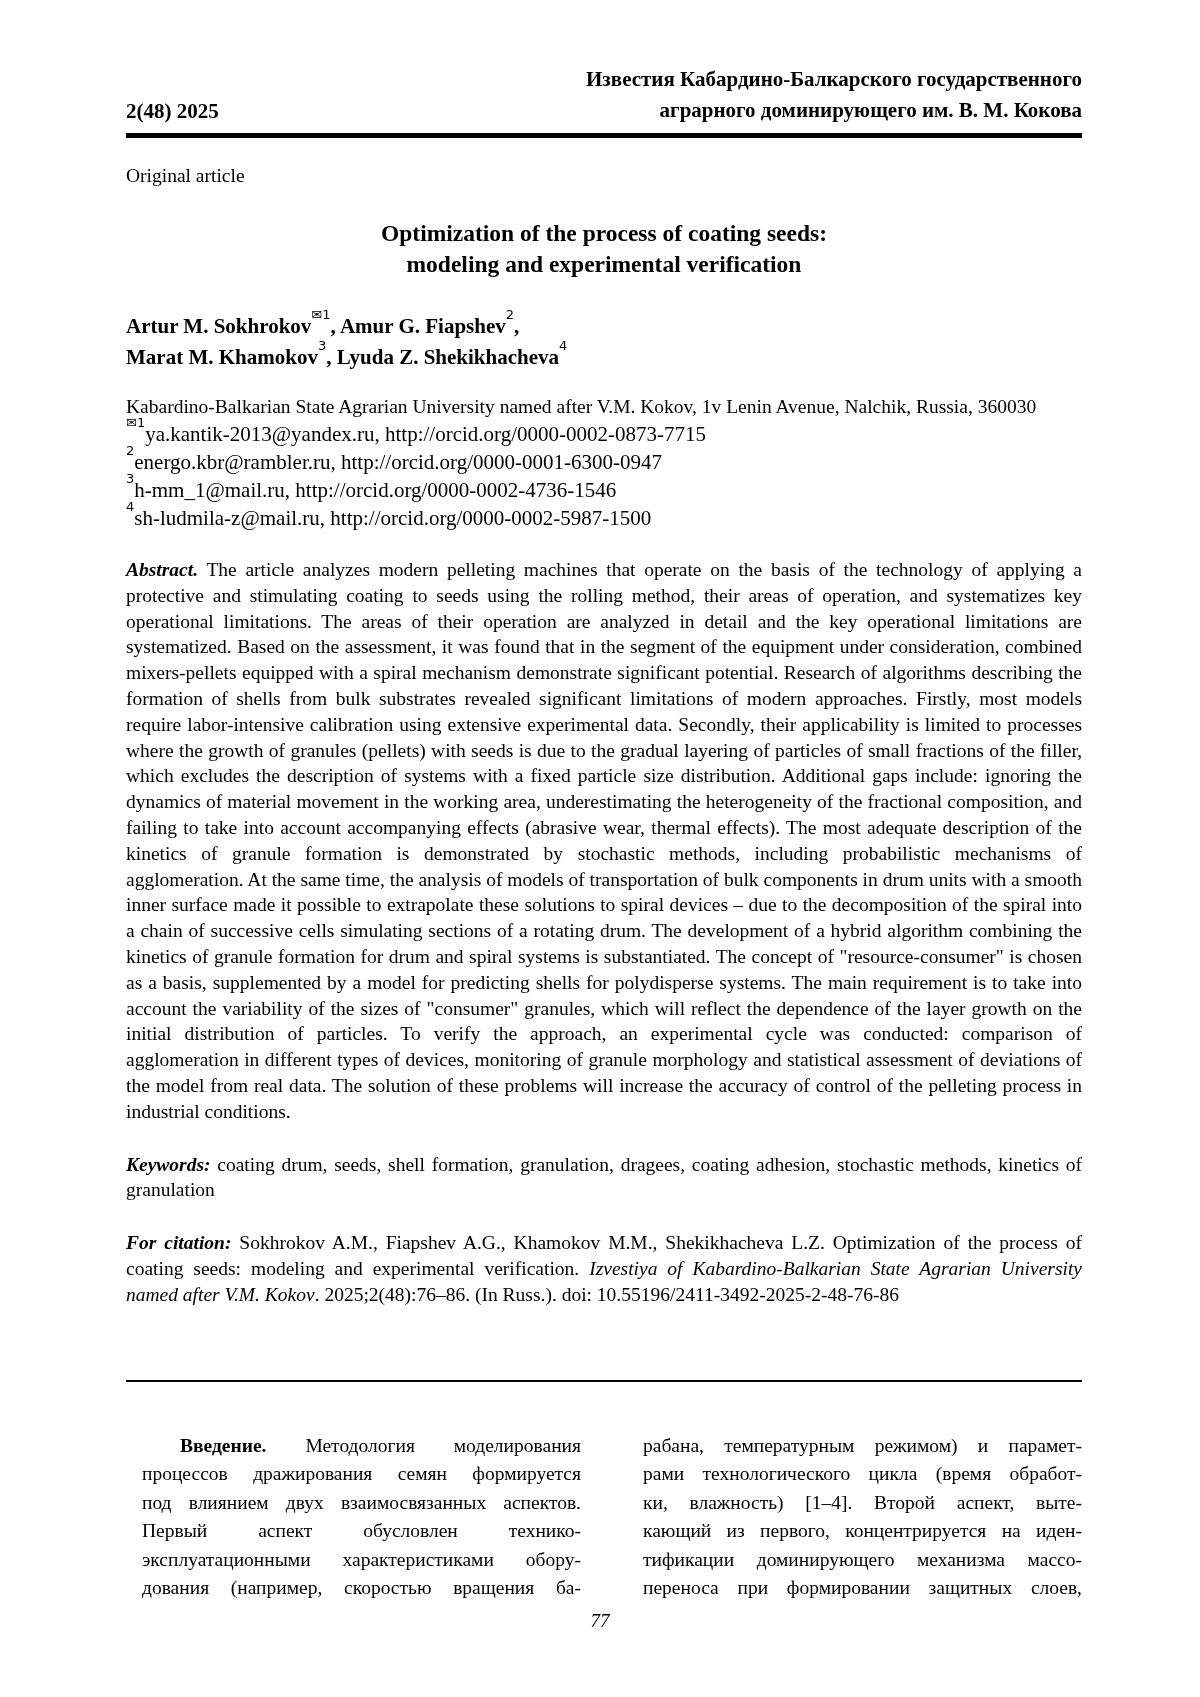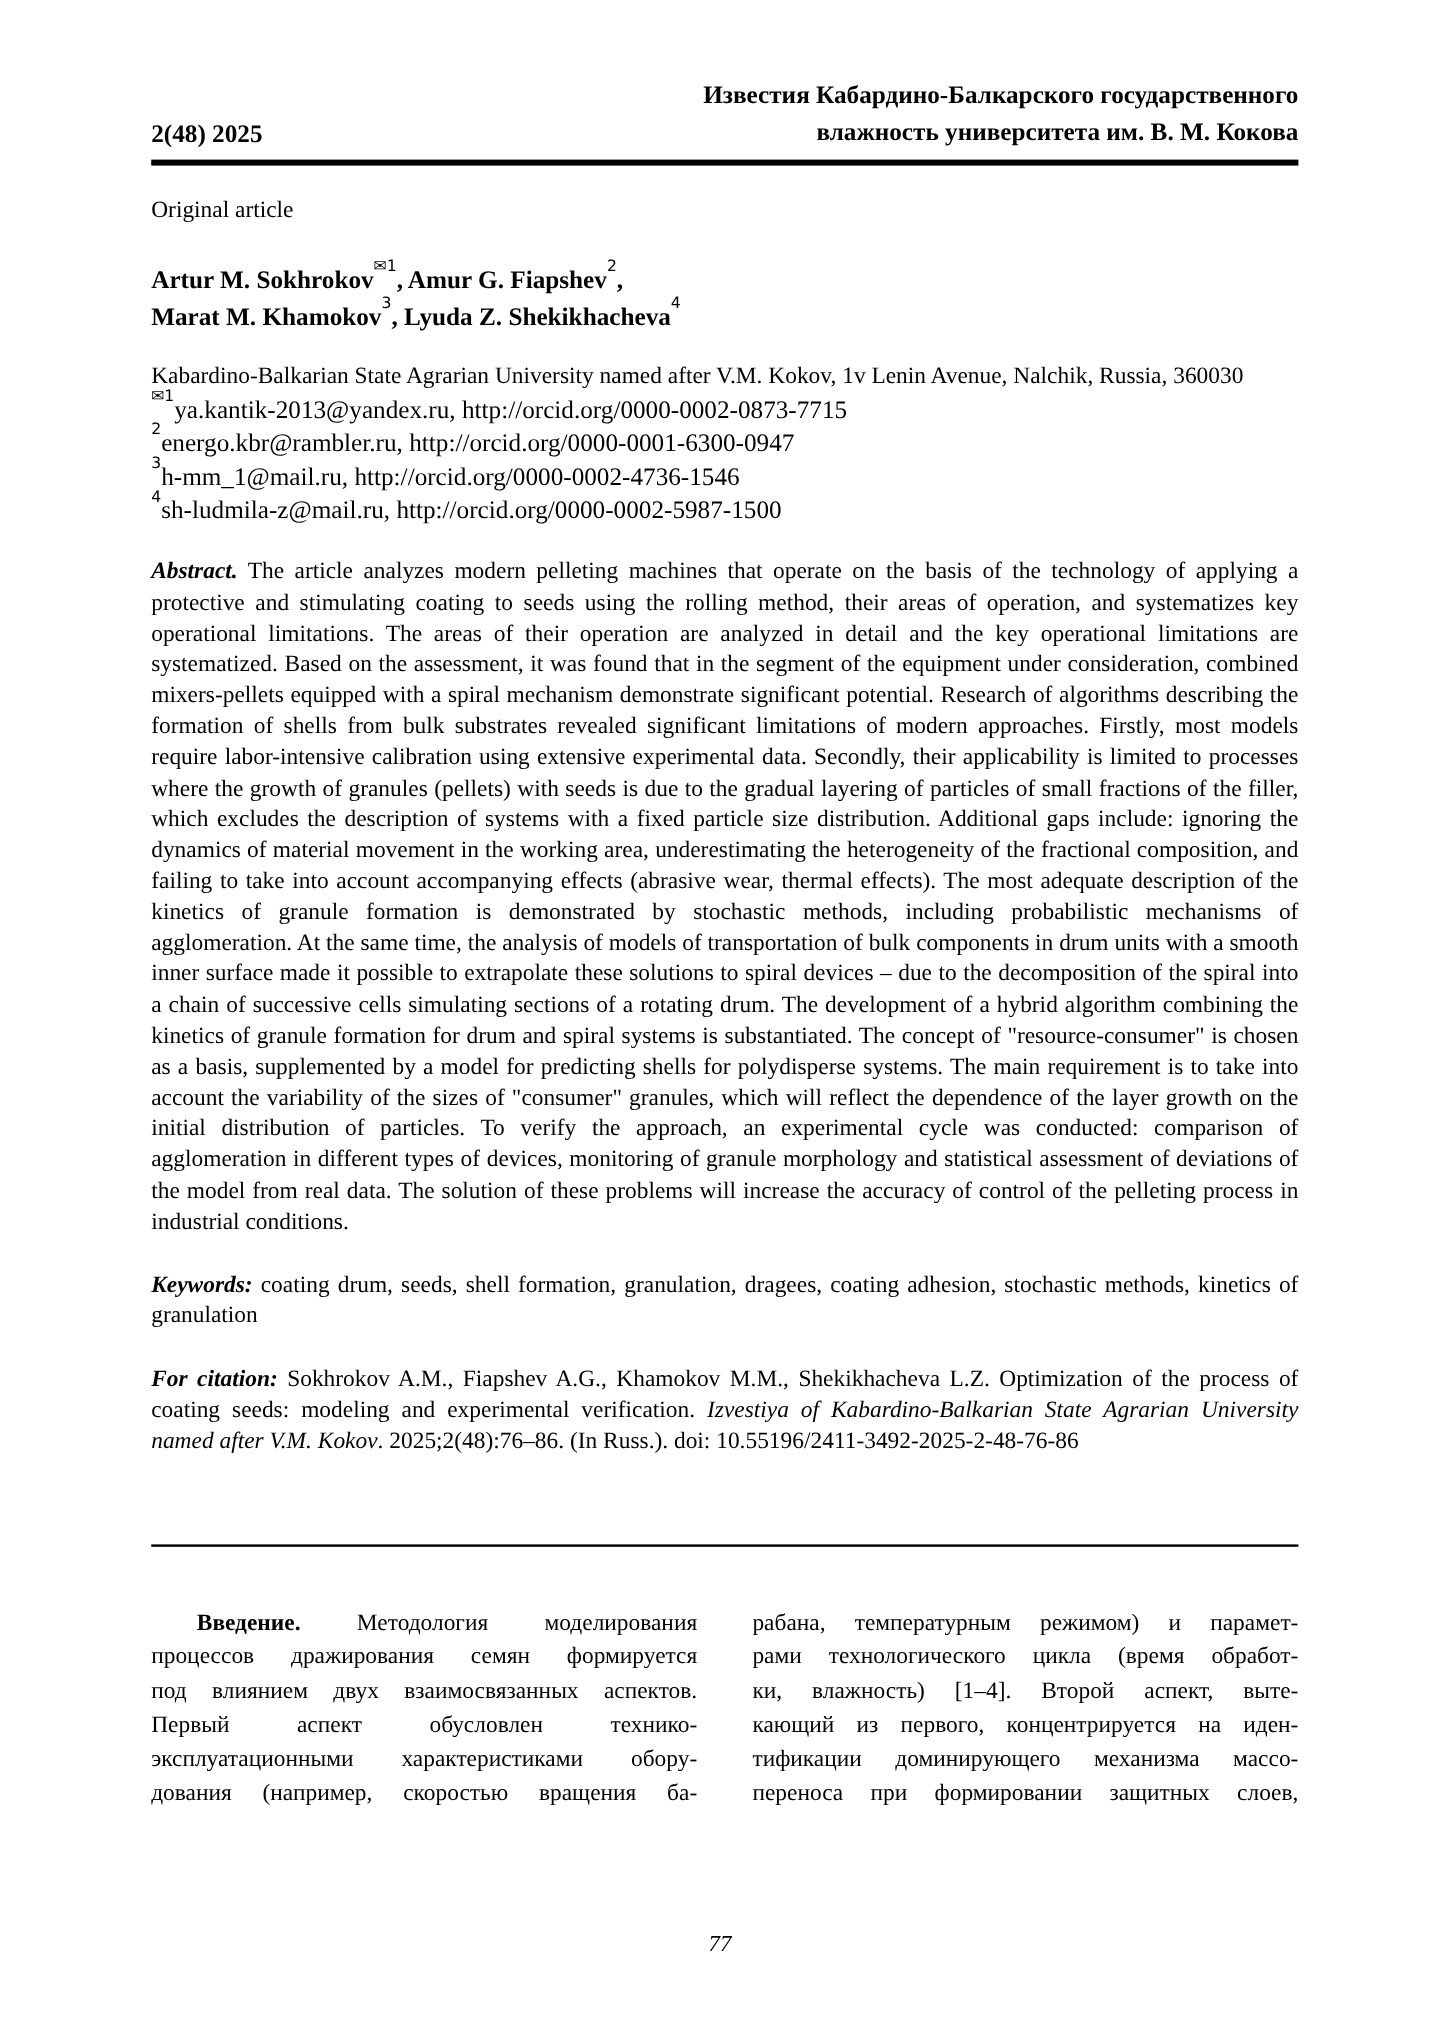--- a/index.html
+++ b/index.html
@@ -20,43 +20,44 @@
   .affiliation{font-size:19.5px; line-height:27px;margin-top:20px;}
   .contact-line{font-size:21px; line-height:28px;}
   .abstract{margin-top:25px; font-size:19.5px; line-height:25.8px; text-align:justify;}
   .lbl{font-weight:bold; font-style:italic;}
   .keywords{margin-top:27px; font-size:19.5px; line-height:25.8px; text-align:justify;}
   .citation{margin-top:27px; font-size:19.5px; line-height:25.8px; text-align:justify;}
   .citation .jname{font-style:italic;}
   .rule-thin{height:2px; background:#000; margin-top:72px;}
   .cols{margin-top:50px; display:flex; gap:46px; font-size:19.5px; line-height:28.5px;}
   .col{flex:1 1 0; min-width:0;}
-  .jl{text-align:justify; text-align-last:justify; -moz-text-align-last:justify;}
+  .jl{text-align:justify; text-align-last:justify;margin-left:16px; -moz-text-align-last:justify;}
   .indent{padding-left:38px;}
   .intro-label{font-weight:bold;}
   .pagenum{position:absolute; left:0; right:0; top:1562px; text-align:center;
     font-size:19px; font-style:italic;margin-top:48px;}
 </style>
 </head>
 <body>
 
 <div class="page">
 
   <header class="header">
     <div class="issue">2(48) 2025</div>
     <div class="journal">
       <div>Известия Кабардино-Балкарского государственного</div>
-      <div>влажность университета им. В. М. Кокова</div>
+      <div>аграрного доминирующего им. В. М. Кокова</div>
     </div>
   </header>
 
   <div class="rule-thick"></div>
 
   <div class="article-type">Original article</div>
 
+  <h1 class="title"><span>Optimization of the process of coating seeds:</span><br><span>modeling and experimental verification</span></h1>
 
   <div class="authors"><span>Artur M. Sokhrokov</span><sup class="env-sup">✉1</sup><span>, </span><span>Amur G. Fiapshev</span><sup class="env-sup">2</sup><span>,</span><br><span>Marat M. Khamokov</span><sup class="env-sup">3</sup><span>, </span><span>Lyuda Z. Shekikhacheva</span><sup class="env-sup">4</sup></div>
 
   <div class="affiliation">Kabardino-Balkarian State Agrarian University named after V.M. Kokov, 1v Lenin Avenue, Nalchik, Russia, 360030</div>
 
   <div>
     <div class="contact-line"><sup class="env-sup">✉1</sup><span>ya.kantik-2013@yandex.ru, http://orcid.org/0000-0002-0873-7715</span></div>
     <div class="contact-line"><sup class="env-sup">2</sup><span>energo.kbr@rambler.ru, http://orcid.org/0000-0001-6300-0947</span></div>
     <div class="contact-line"><sup class="env-sup">3</sup><span>h-mm_1@mail.ru, http://orcid.org/0000-0002-4736-1546</span></div>
     <div class="contact-line"><sup class="env-sup">4</sup><span>sh-ludmila-z@mail.ru, http://orcid.org/0000-0002-5987-1500</span></div>

